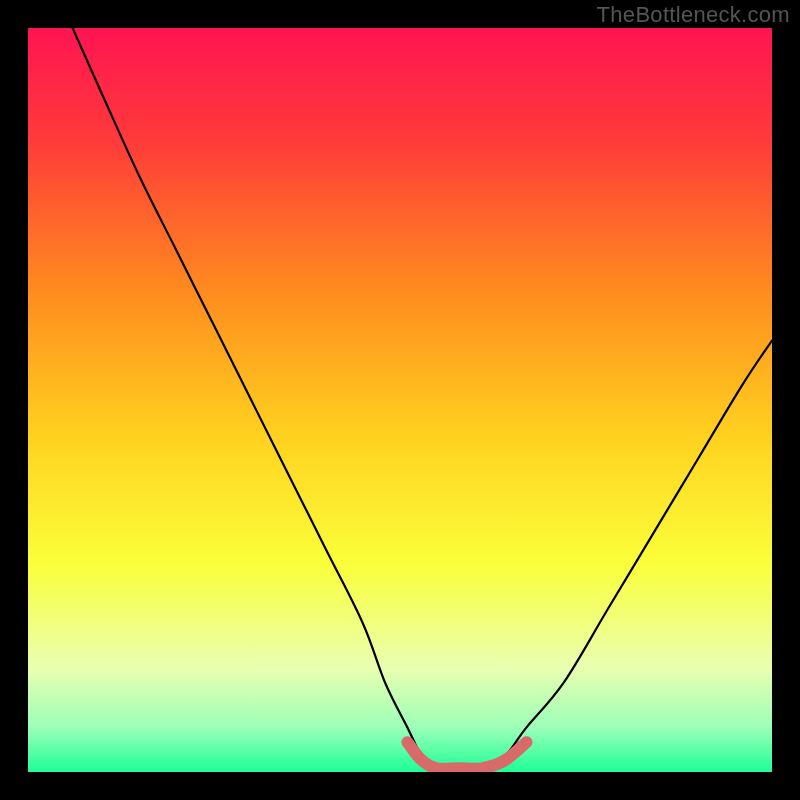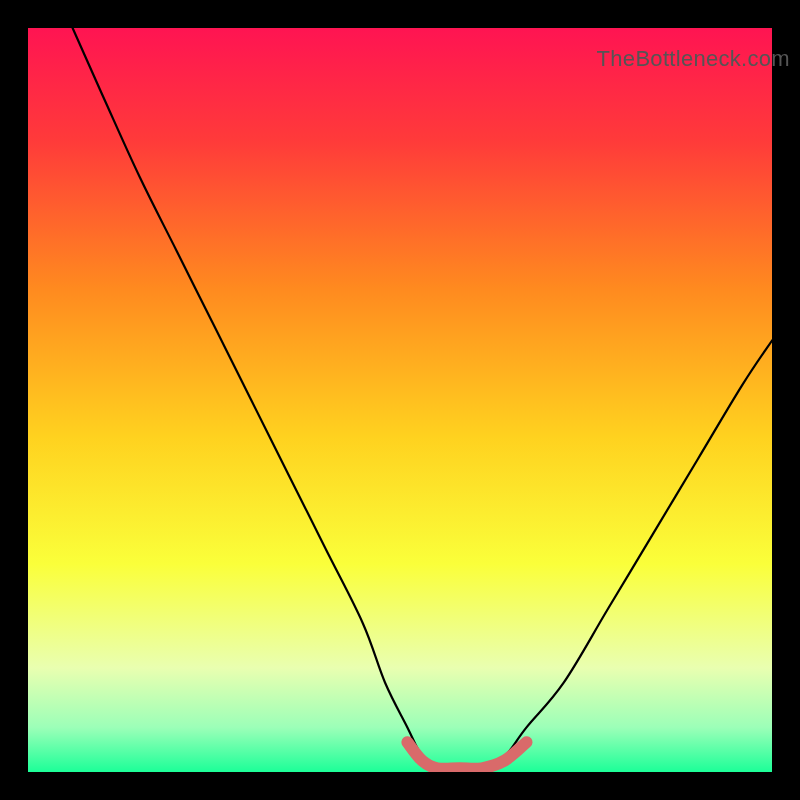--- a/index.html
+++ b/index.html
@@ -28,21 +28,20 @@
   }
   .watermark {
     position: absolute;
     top: 2px;
     right: 10px;
     color: #555;
     font-size: 22px;
     font-weight: 500;
     letter-spacing: 0.3px;
     user-select: none;
-    margin-top: 44px;
   }
 </style>
 </head>
 <body>
 
 <div class="frame">
   <svg class="plot" viewBox="0 0 744 744" preserveAspectRatio="none">
     <defs>
       <linearGradient id="bg-grad" x1="0" y1="0" x2="0" y2="1">
           <stop offset="0.0%" stop-color="#ff1452"></stop>

